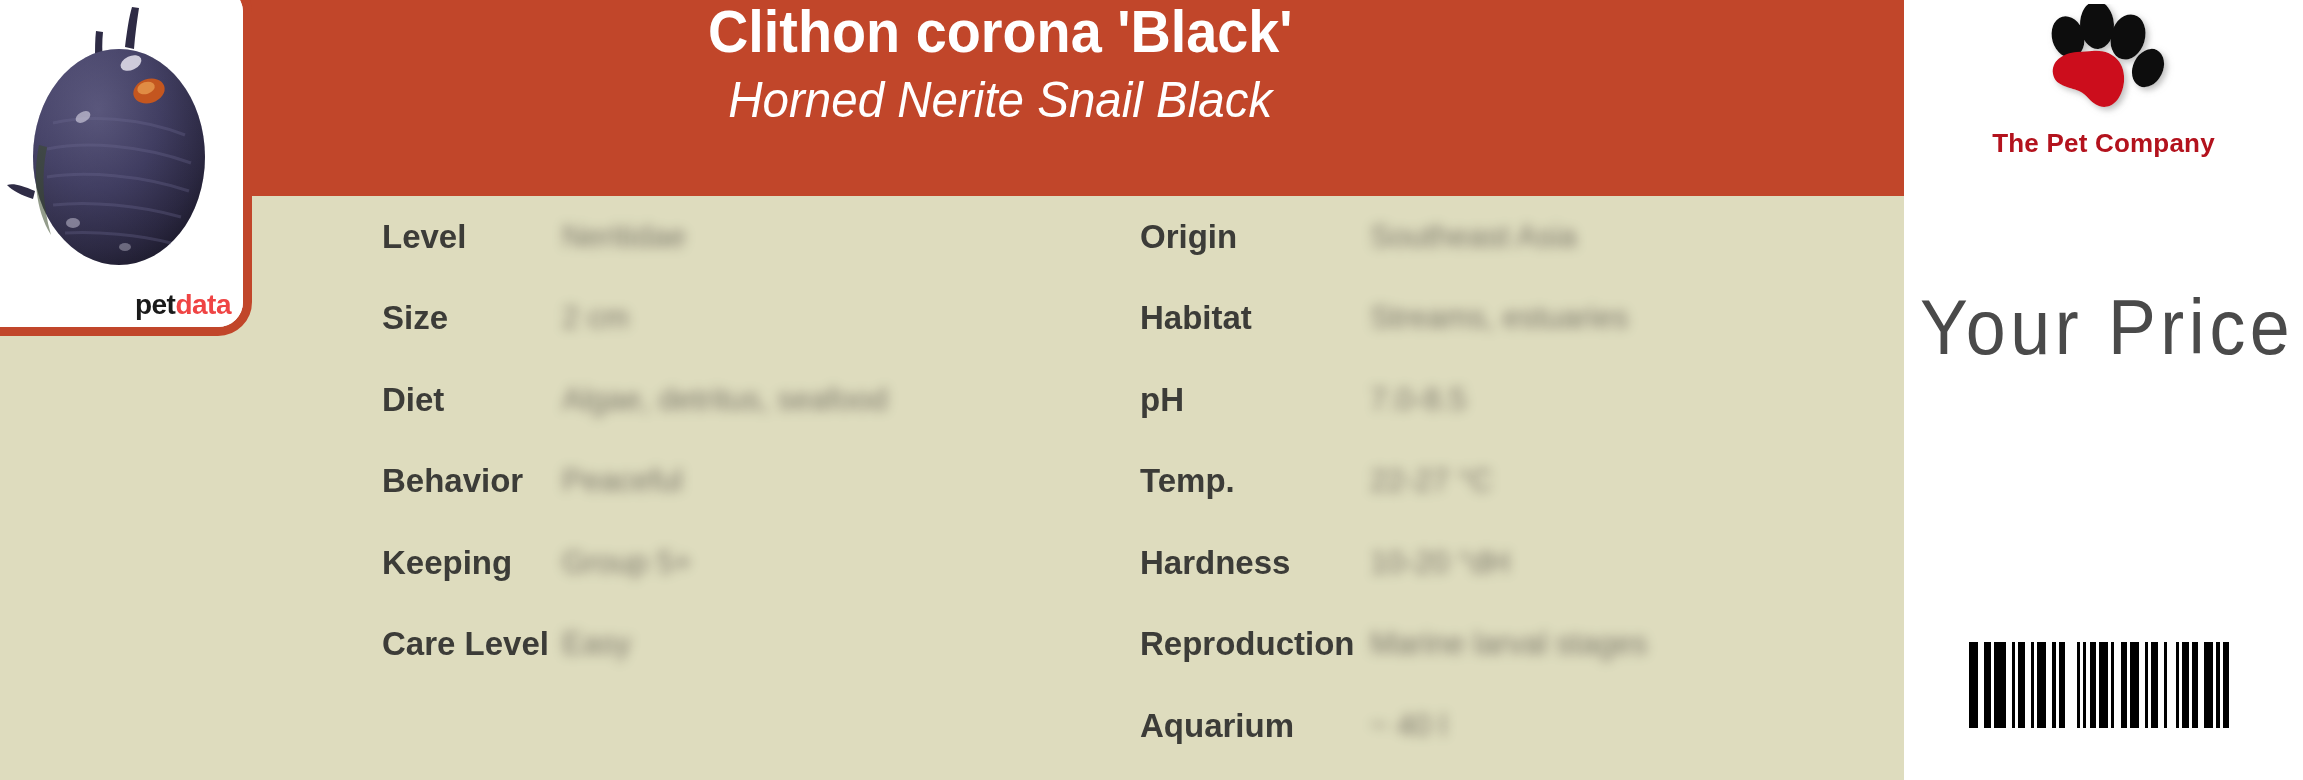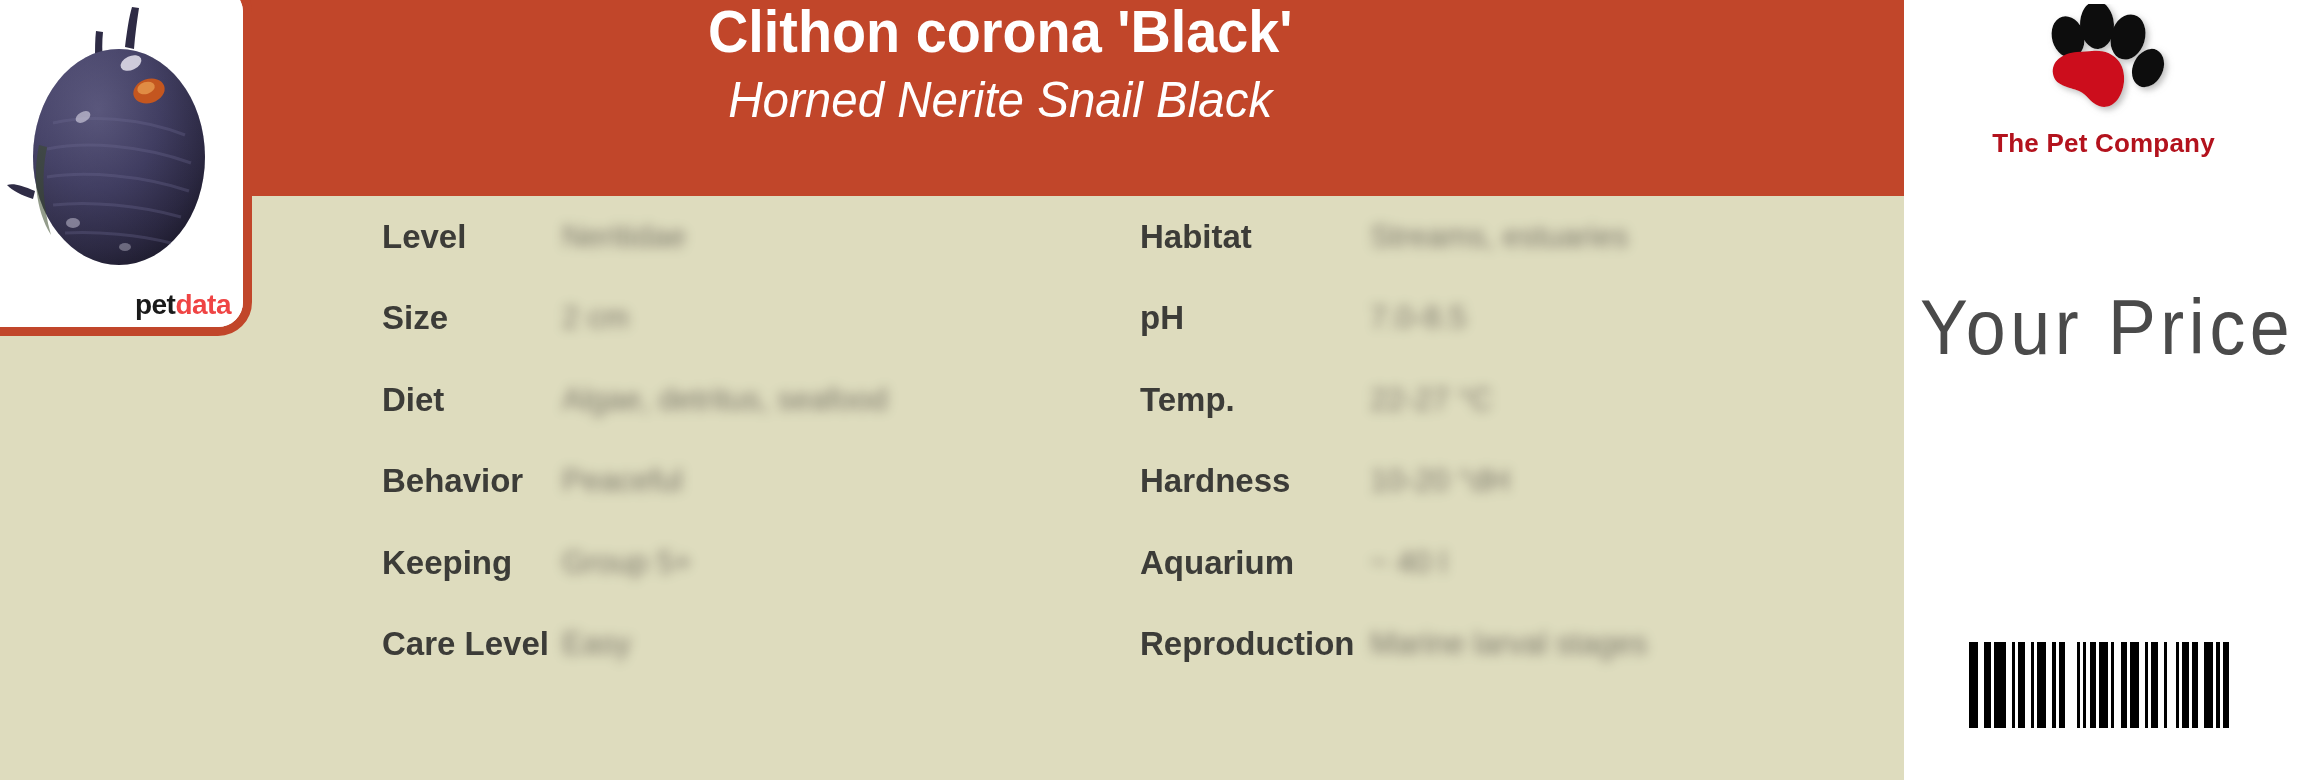--- a/index.html
+++ b/index.html
@@ -270,42 +270,46 @@
           <span class="val">Group 5+</span>
         </div>
         <div class="row">
           <span class="lbl">Care Level</span>
           <span class="val">Easy</span>
         </div>
       </div>
 
       <div class="col col-right">
         <div class="row">
+          <span class="lbl">Origin</span>
+          <span class="val">Southeast Asia</span>
+        </div>
+        <div class="row">
           <span class="lbl">Habitat</span>
           <span class="val">Streams, estuaries</span>
         </div>
         <div class="row">
           <span class="lbl">pH</span>
           <span class="val">7.0-8.5</span>
         </div>
         <div class="row">
           <span class="lbl">Temp.</span>
           <span class="val">22-27 °C</span>
         </div>
         <div class="row">
           <span class="lbl">Hardness</span>
           <span class="val">10-20 °dH</span>
         </div>
         <div class="row">
+          <span class="lbl">Reproduction</span>
+          <span class="val">Marine larval stages</span>
+        </div>
+        <div class="row">
           <span class="lbl">Aquarium</span>
           <span class="val">~ 40 l</span>
-        </div>
-        <div class="row">
-          <span class="lbl">Reproduction</span>
-          <span class="val">Marine larval stages</span>
         </div>
       </div>
 
     </div>
   </div>
 
   <div class="photo-frame">
     <div class="photo-inner">
       <svg class="snail-svg" viewBox="0 0 230 290">
         <defs>

